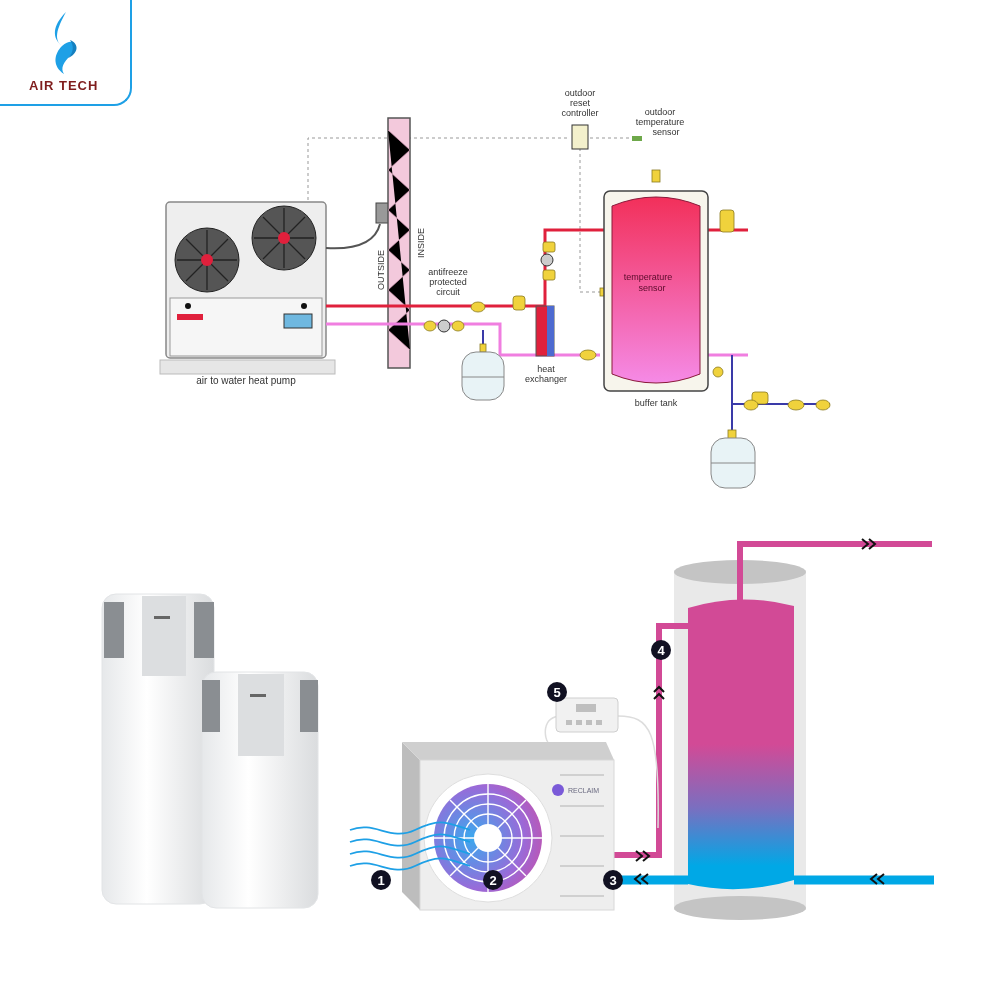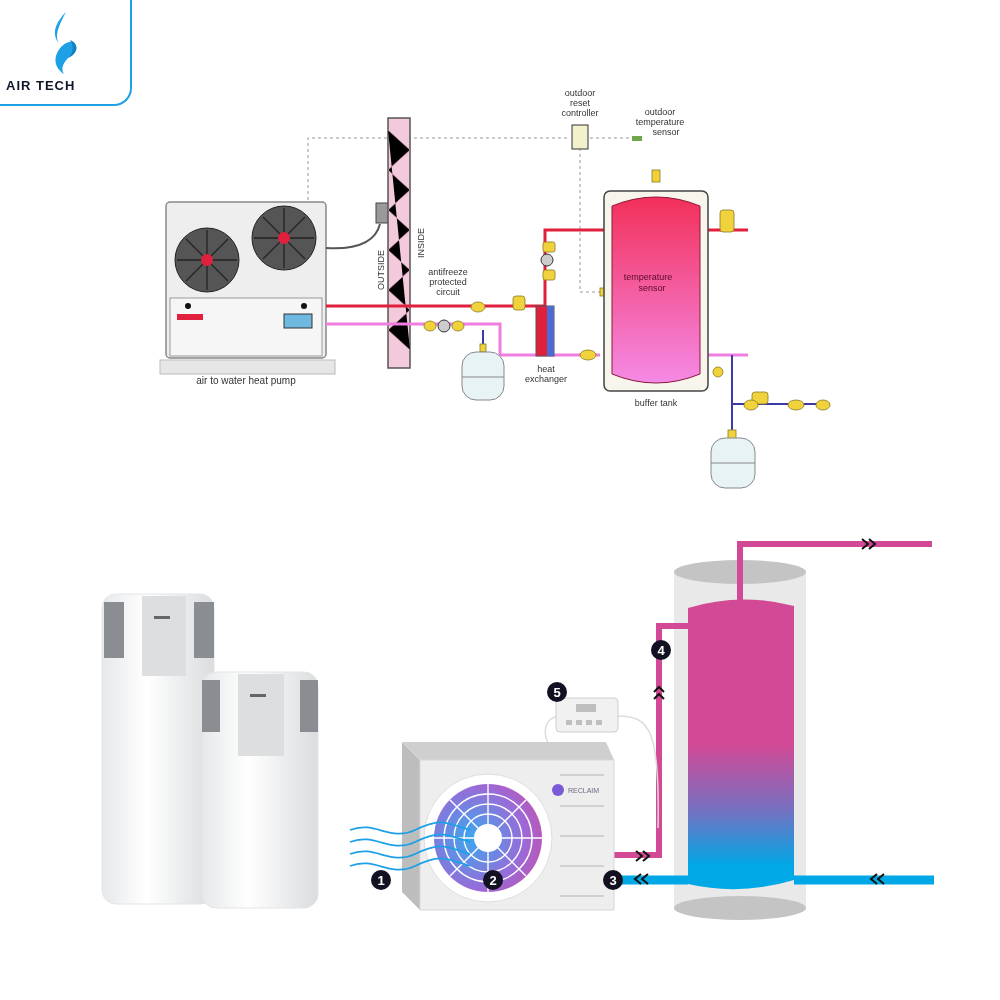--- a/index.html
+++ b/index.html
@@ -1,20 +1,20 @@
 <!DOCTYPE html>
 <html><head>
 <meta charset="utf-8">
 <style>
   html, body { margin:0; padding:0; background:#ffffff; }
   body { width:1000px; height:1000px; position:relative; overflow:hidden; font-family:"Liberation Sans", sans-serif; }
   .abs { position:absolute; }
   svg text { font-family:"Liberation Sans", sans-serif; }
   #logo-frame { left:-4px; top:-4px; width:134px; height:108px; border:2px solid #1ea0e6; border-radius:0 0 18px 0; border-top:none; border-left:none; }
-  #logo-text { left:6px; top:78px; font-size:13px; font-weight:bold; color:#0f172a; letter-spacing:1px; }
+  #logo-text { left:29px; top:78px; font-size:13px; font-weight:bold; color:#7f1d1d; letter-spacing:1px; }
 </style>
 </head>
 <body>
 
 <div class="abs" id="logo-frame"></div>
 <svg class="abs" style="left:44px;top:10px" width="40" height="66" viewBox="0 0 40 66">
   <path d="M22 2 C8 16 8 28 18 36 C10 30 12 20 22 2 Z" fill="#1ea0e6"></path>
   <path d="M18 36 C30 26 36 36 26 46 C20 52 16 58 20 64 C8 56 10 44 18 36 Z" fill="#1ea0e6"></path>
   <path d="M26 30 C36 34 34 44 24 48 C30 42 30 36 26 30 Z" fill="#1580c0"></path>
 </svg>

